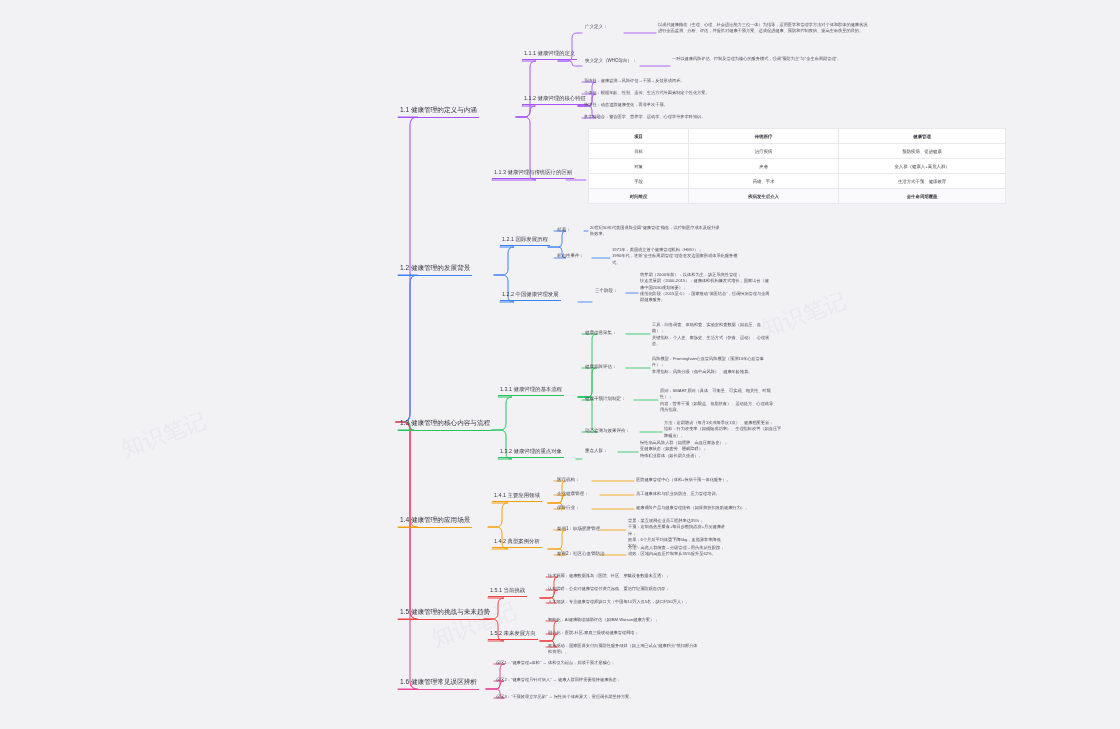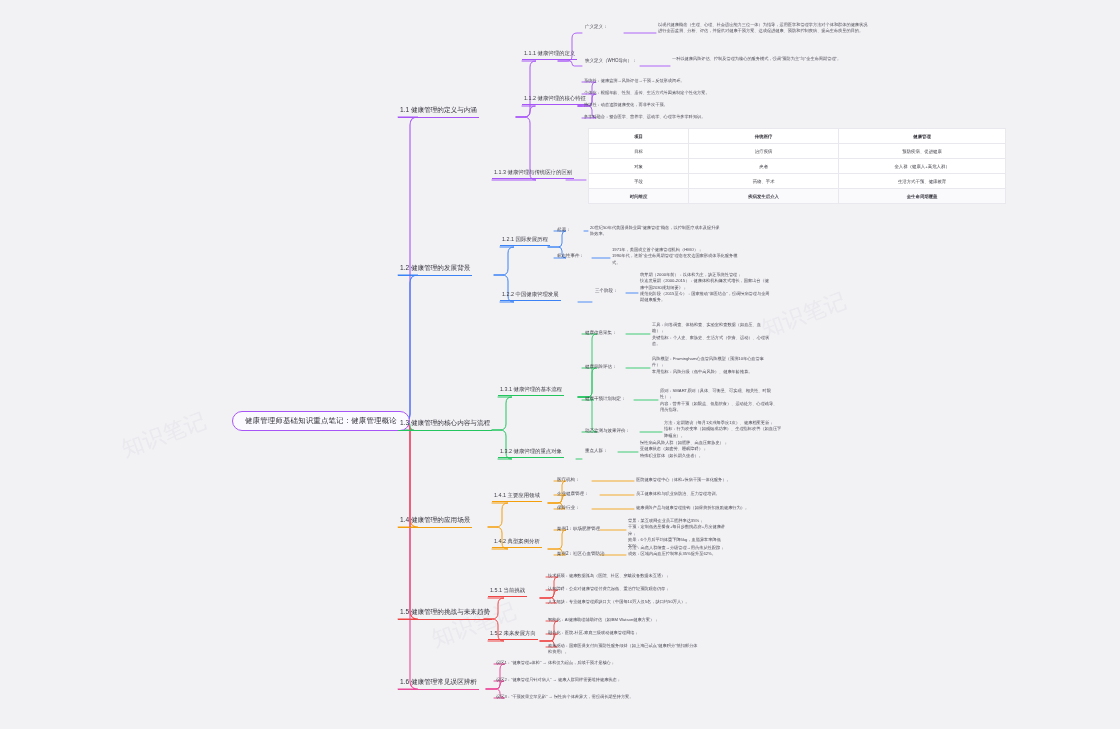--- a/index.html
+++ b/index.html
@@ -144,21 +144,20 @@
       <path d="M540,598 L550,598 Q554,598 554,594 L554,594 Q554,590 558,590 L546,590" stroke="#ef4444" fill="none" stroke-width="0.9" stroke-linecap="round"></path>
       <path d="M540,598 L551.5,598 Q554,598 554,600.5 L554,600.5 Q554,603 556.5,603 L546,603" stroke="#ef4444" fill="none" stroke-width="0.9" stroke-linecap="round"></path>
       <path d="M540,641 L550,641 Q554,641 554,637 L554,625 Q554,621 558,621 L546,621" stroke="#ef4444" fill="none" stroke-width="0.9" stroke-linecap="round"></path>
       <path d="M540,641 L550.5,641 Q554,641 554,637.5 L554,637.5 Q554,634 557.5,634 L546,634" stroke="#ef4444" fill="none" stroke-width="0.9" stroke-linecap="round"></path>
       <path d="M540,641 L551,641 Q554,641 554,644 L554,644 Q554,647 557,647 L546,647" stroke="#ef4444" fill="none" stroke-width="0.9" stroke-linecap="round"></path>
       <path d="M486,689 L495,689 Q500,689 500,684 L500,669 Q500,664 505,664 L494,664" stroke="#ec4899" fill="none" stroke-width="1" stroke-linecap="round"></path>
       <path d="M486,689 L496,689 Q500,689 500,685 L500,685 Q500,681 504,681 L494,681" stroke="#ec4899" fill="none" stroke-width="1" stroke-linecap="round"></path>
       <path d="M486,689 L495.5,689 Q500,689 500,693.5 L500,693.5 Q500,698 504.5,698 L494,698" stroke="#ec4899" fill="none" stroke-width="1" stroke-linecap="round"></path>
     </svg>
 
-  <div class="node root">健康管理师基础知识重点笔记：健康管理概论</div>
 
   <div class="node l1" style="left:398px; top:105px; color:#a855f7;">
     <span>1.1 健康管理的定义与内涵</span>
   </div>
 
   <div class="node l2" style="left:522px; top:49px; color:#a855f7;">
     <span>1.1.1 健康管理的定义</span>
   </div>
   <div class="node l3" style="left:584px; top:24px; color:#3f3f48;">广义定义：</div>
   <div class="node leaf w6" style="left:658px; top:22px;">以现代健康概念（生理、心理、社会适应能力三位一体）为指导，运用医学和管理学方法对个体和群体的健康状况进行全面监测、分析、评估，并提供对健康干预方案、达成促进健康、预防和控制疾病、提高生命质量的目的。</div>

